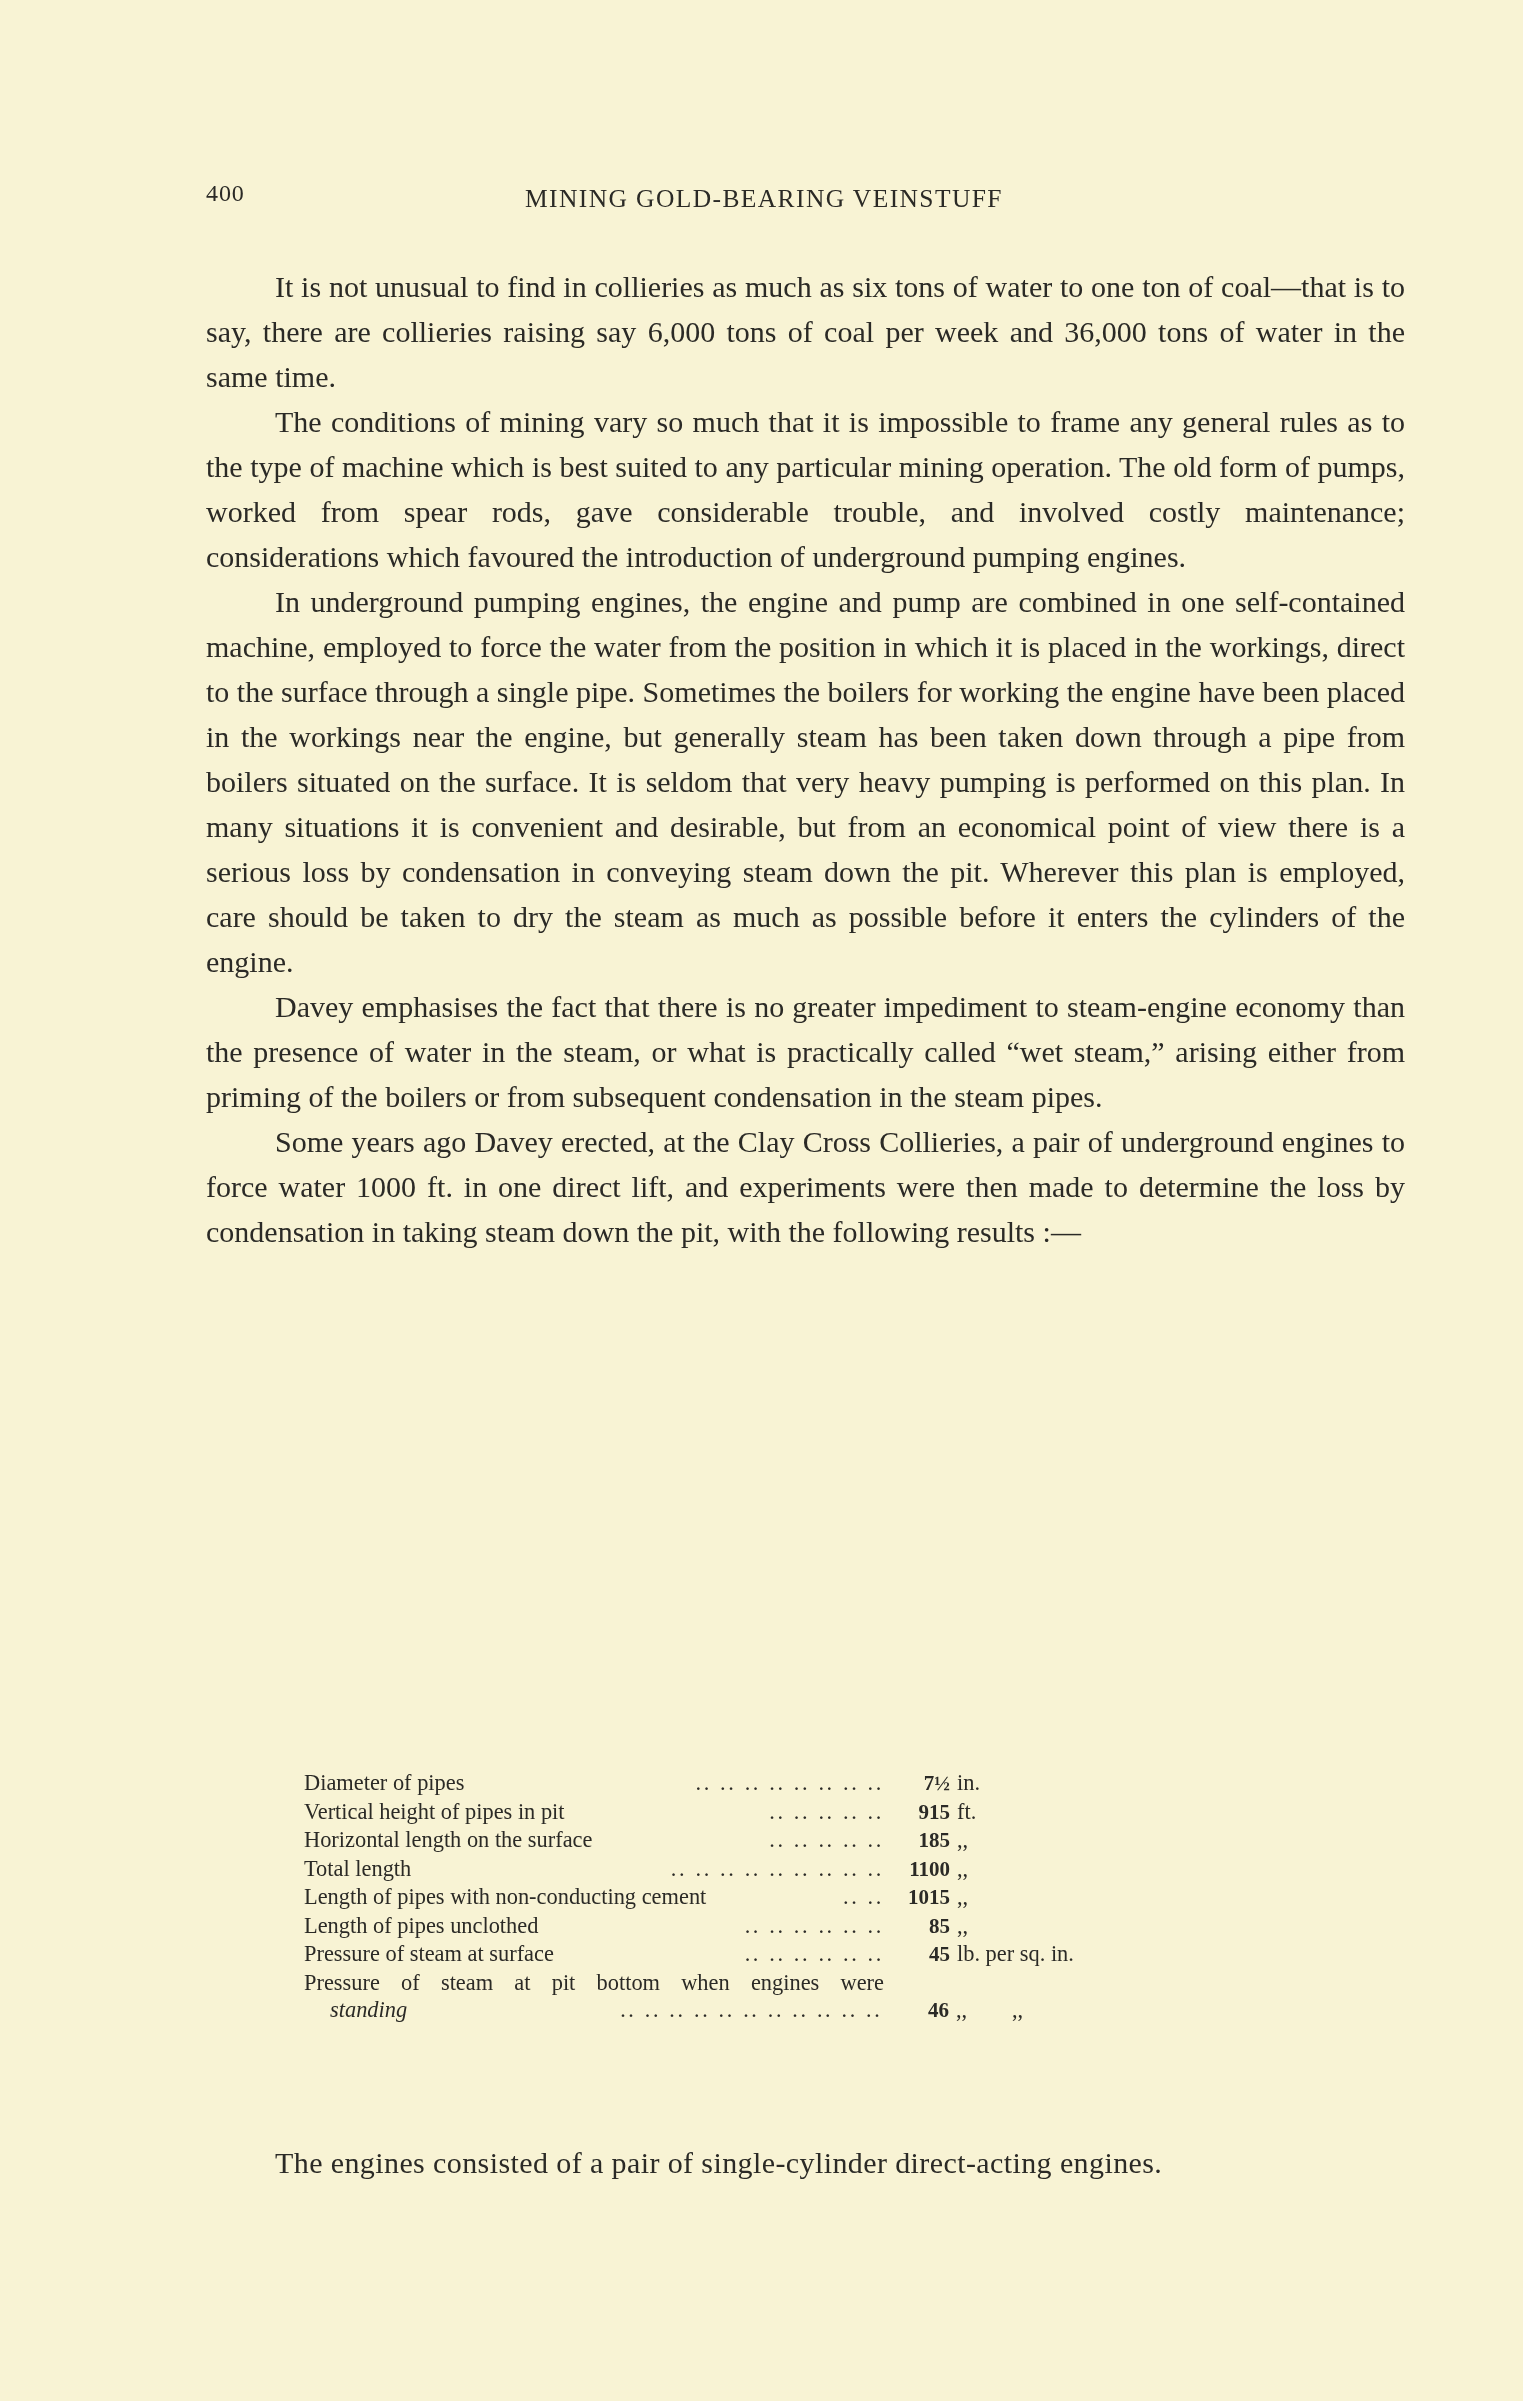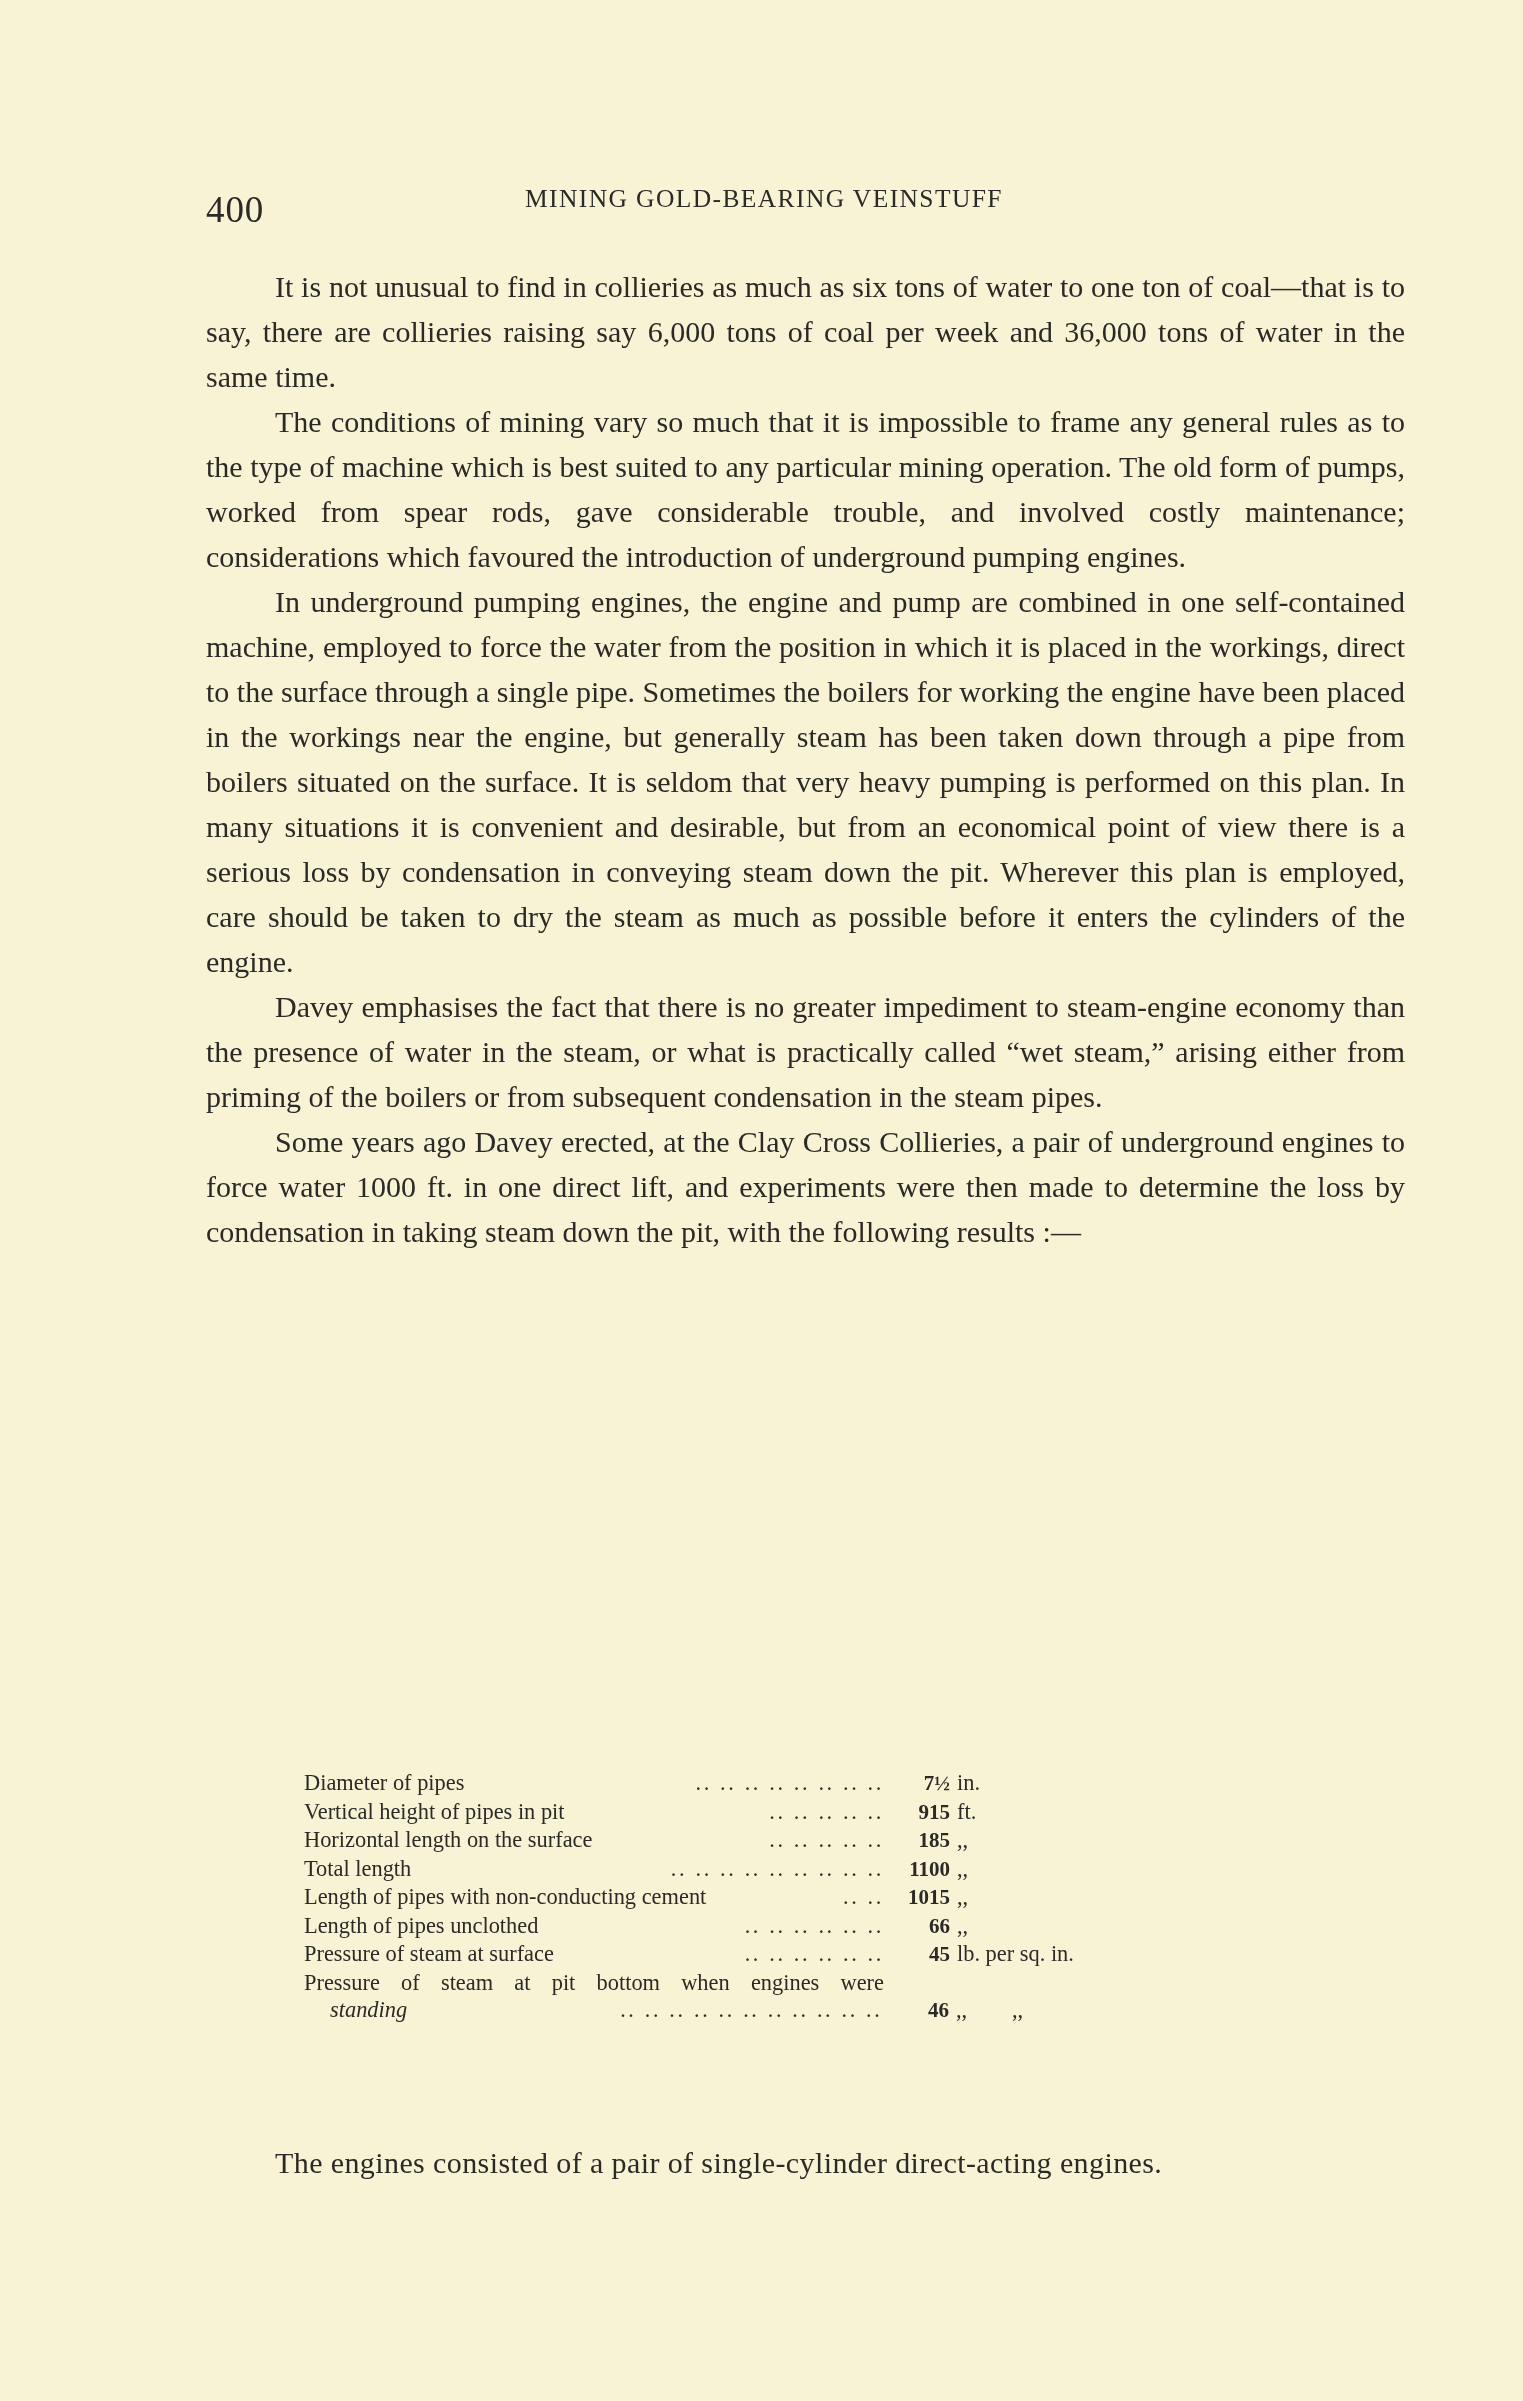--- a/index.html
+++ b/index.html
@@ -24,22 +24,22 @@
     .running-head {
       position: absolute;
       top: 180px;
       left: 0;
       width: 1199px;
       height: 44px;
     }
     .page-number {
       position: absolute;
       left: 0;
-      top: 8px;
-      font-size: 37px;
+      top: 0;
+      font-size: 24px;
       letter-spacing: 0.9px;
     }
     .running-title {
       position: absolute;
       left: 319px;
       top: 4.4px;
       font-size: 25.5px;
       letter-spacing: 1.4px;
       font-variant: small-caps;
       text-transform: uppercase;
@@ -180,21 +180,21 @@
           <span class="dots">.. ..</span>
         </span>
       <span class="value">1015</span>
       <span class="unit">,,</span>
     </div>
     <div class="data-row">
       <span class="label">
           <span>Length of pipes unclothed</span>
           <span class="dots">.. .. .. .. .. ..</span>
         </span>
-      <span class="value">66</span>
+      <span class="value">85</span>
       <span class="unit">,,</span>
     </div>
     <div class="data-row">
       <span class="label">
           <span>Pressure of steam at surface</span>
           <span class="dots">.. .. .. .. .. ..</span>
         </span>
       <span class="value">45</span>
       <span class="unit">lb. per sq. in.</span>
     </div>

